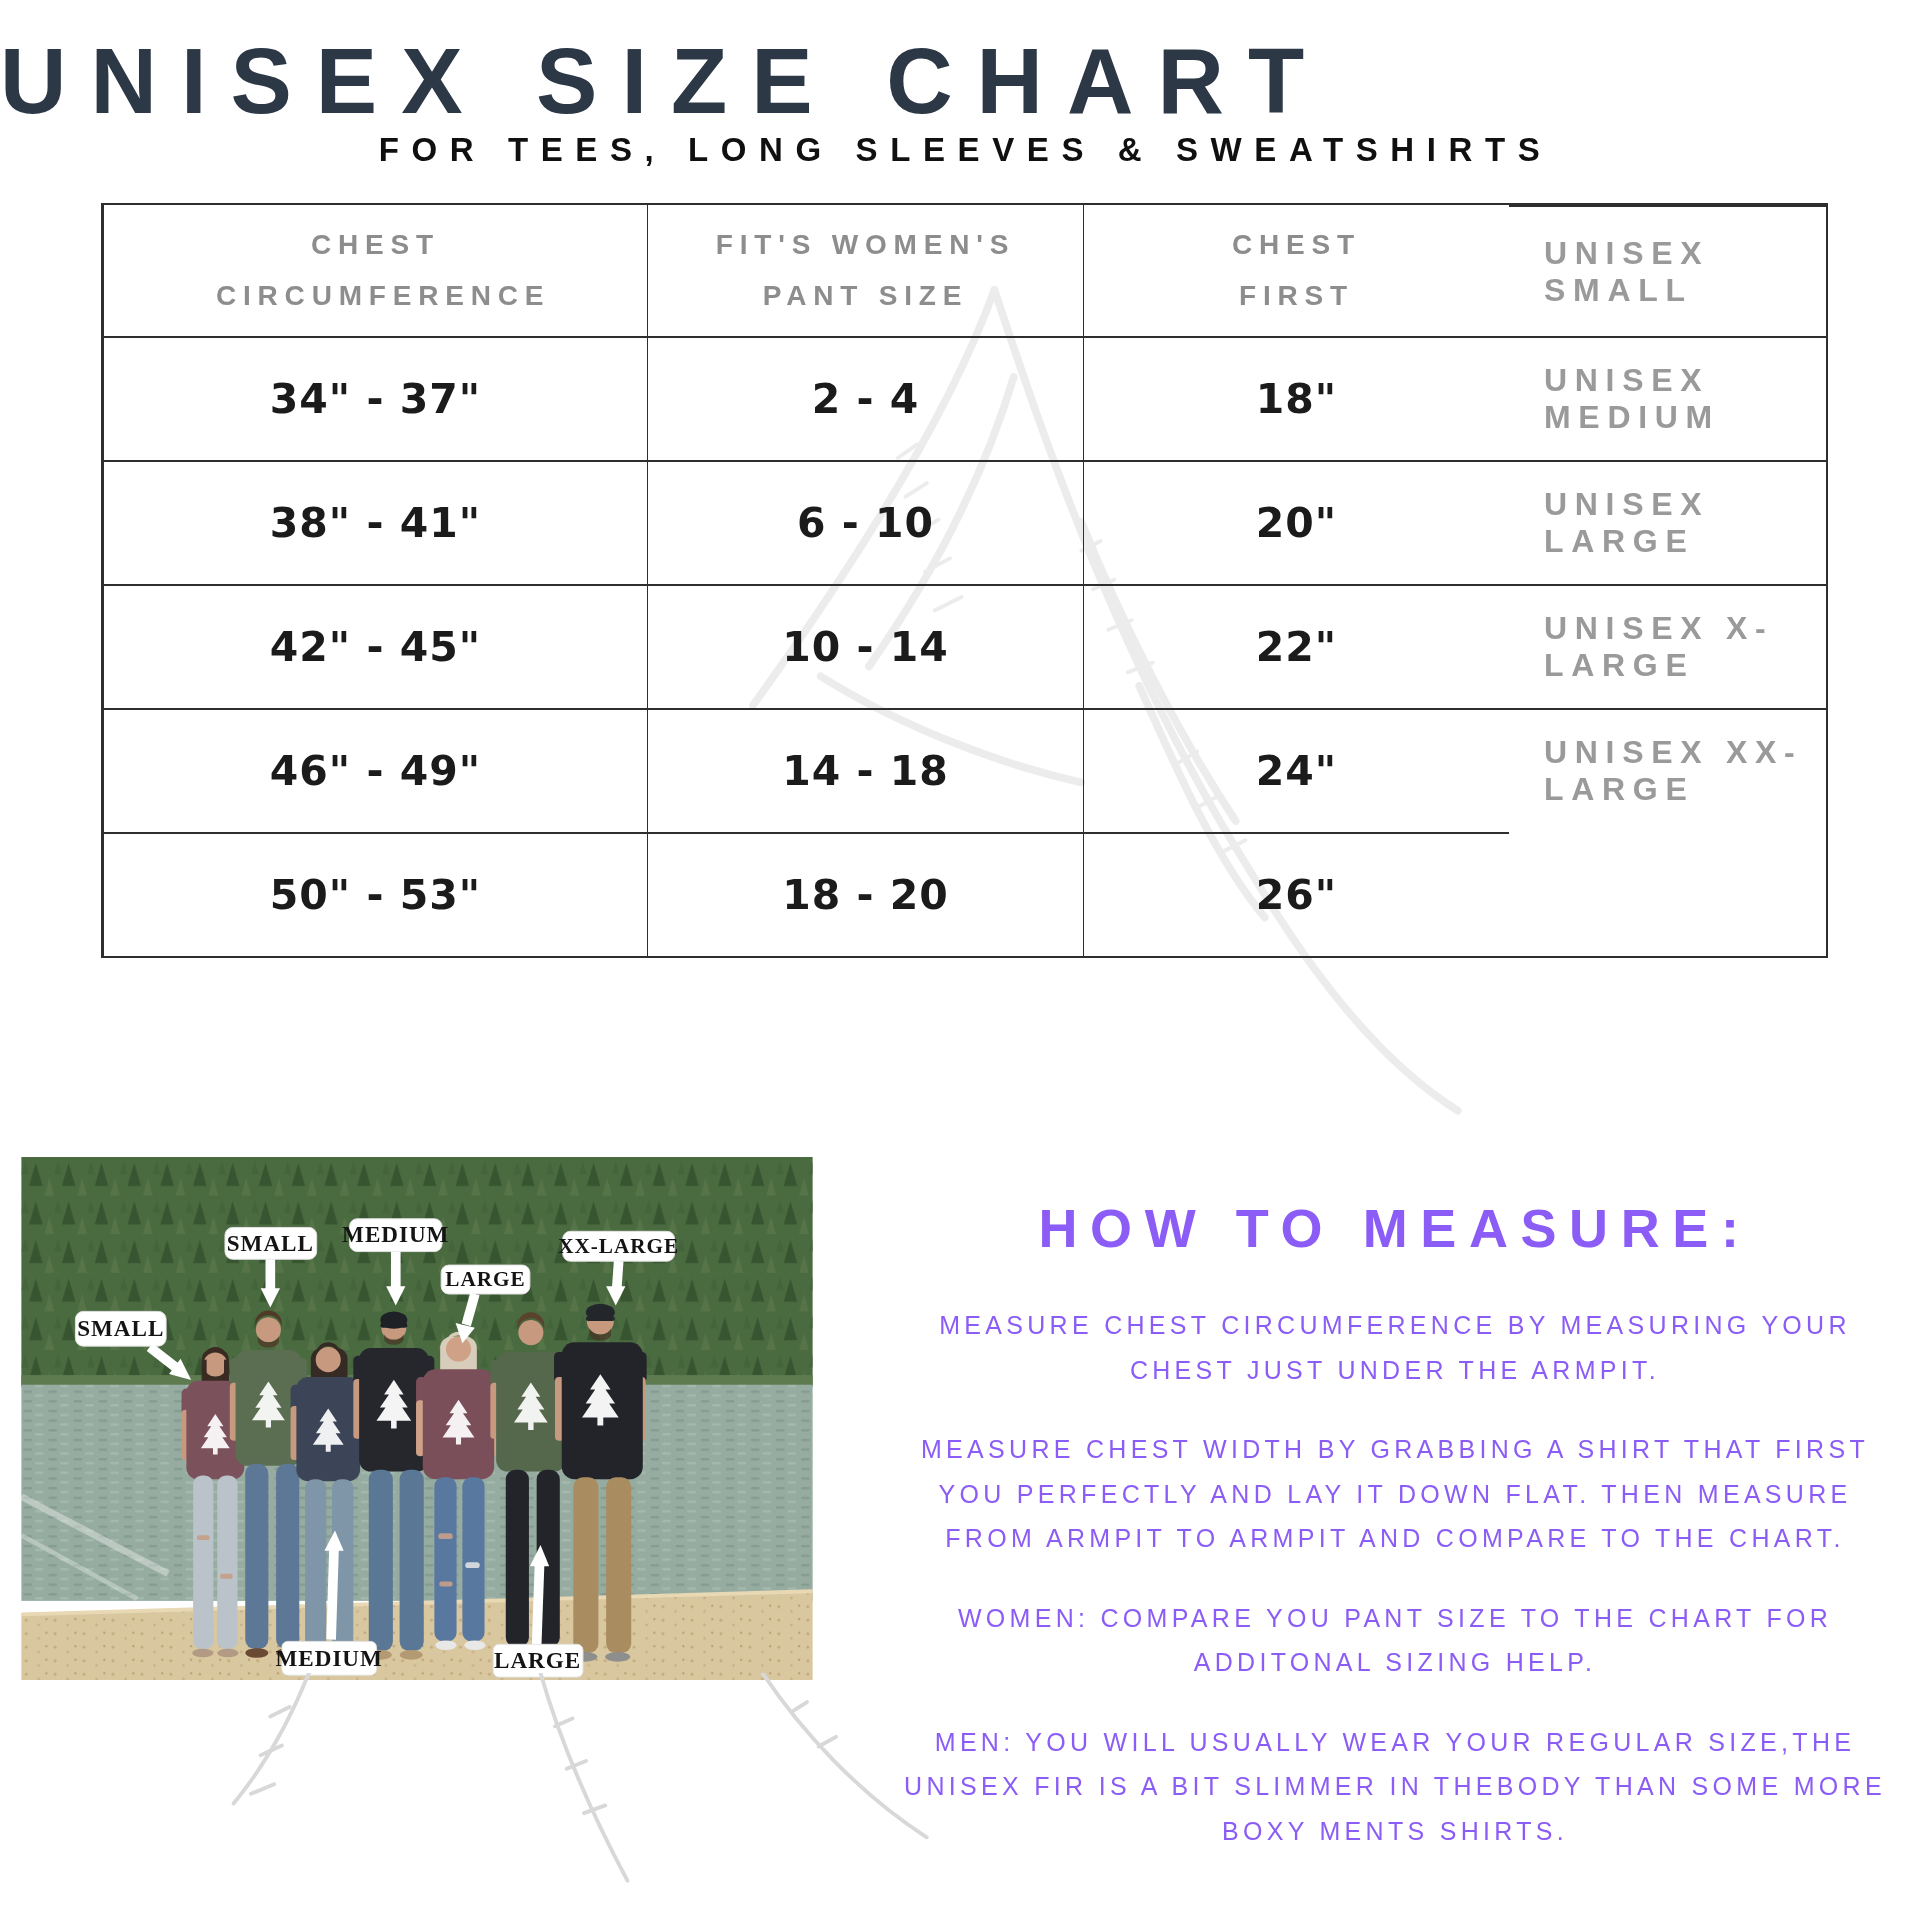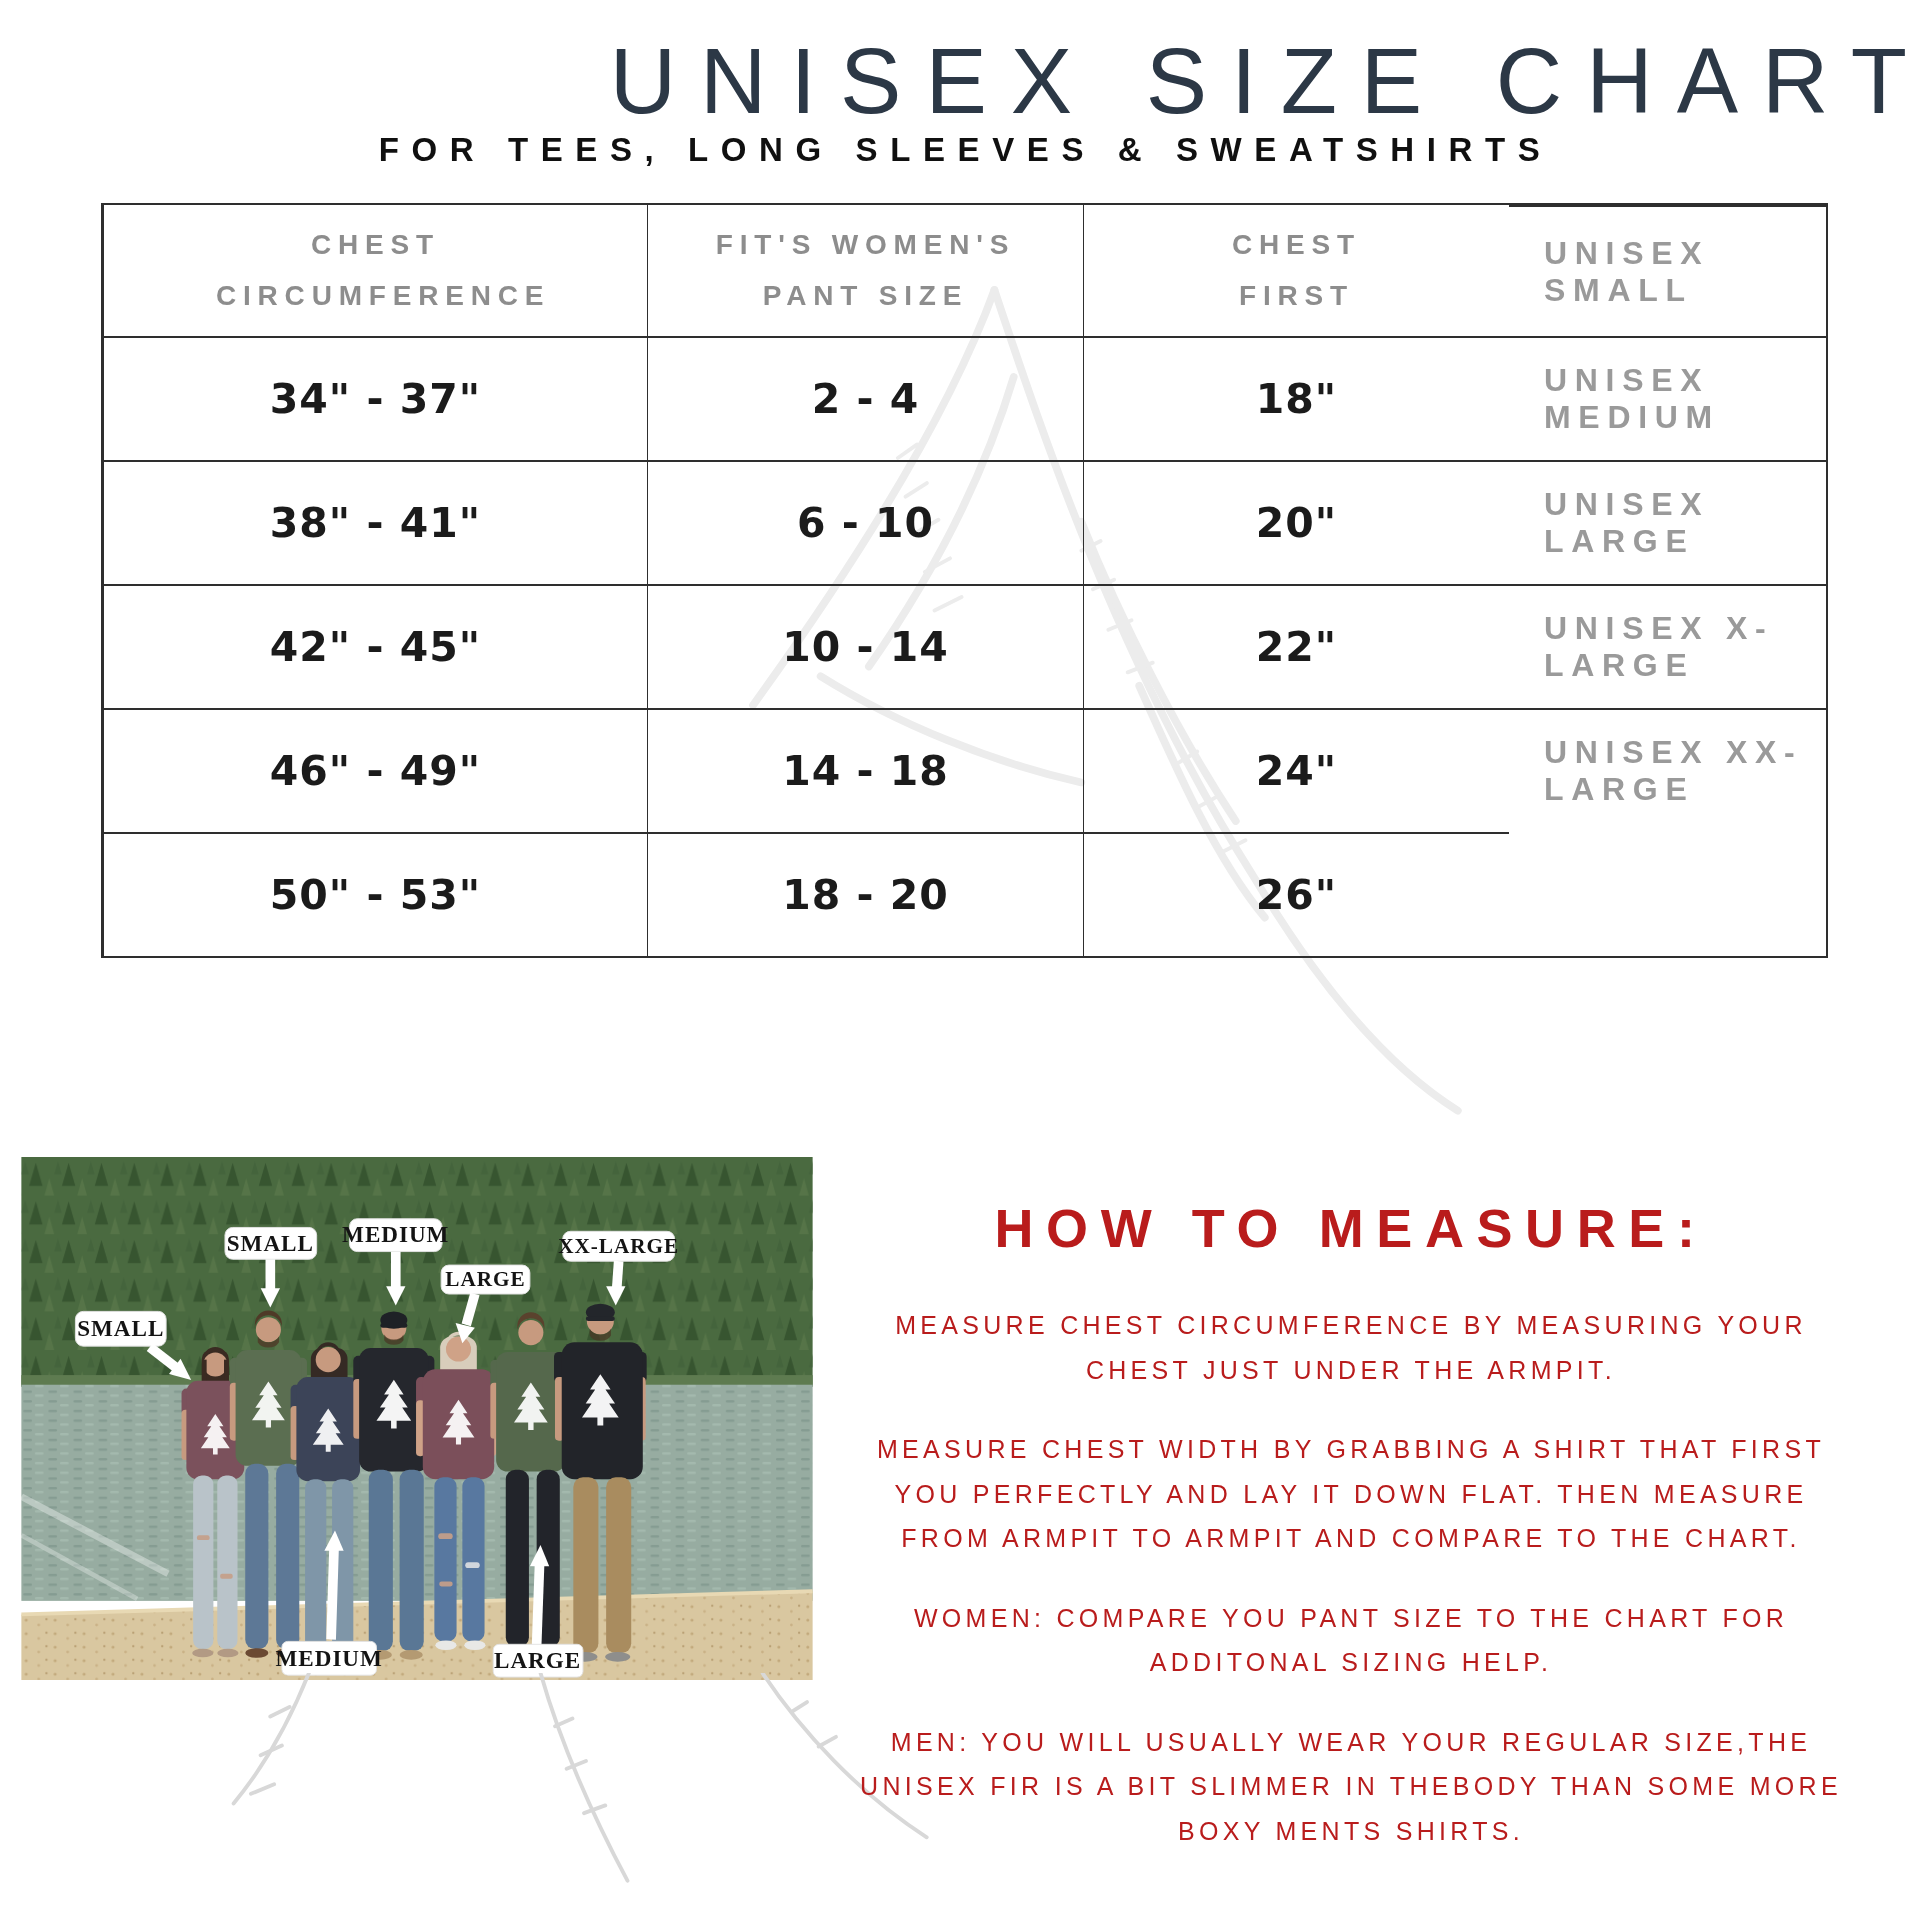--- a/index.html
+++ b/index.html
@@ -1,21 +1,21 @@
 <!DOCTYPE html>
 <html><head>
 <meta charset="utf-8">
 <style>
   html,body{margin:0;padding:0;background:#fff;}
   .page{position:relative;width:1931px;height:1931px;background:#ffffff;overflow:hidden;
         font-family:"Liberation Sans",sans-serif;}
 
   
-  .title{position:absolute;top:29px;left:0;right:0;text-align:right;
-         font-size:92px;font-weight:400;letter-spacing:24px;color:#2c3846;white-space:nowrap;}
+  .title{position:absolute;top:29px;left:0;right:0;text-align:left;
+         font-size:92px;font-weight:700;letter-spacing:24px;color:#2c3846;white-space:nowrap;}
   .subtitle{position:absolute;top:131px;left:0;right:0;text-align:center;
          font-size:33px;font-weight:800;letter-spacing:12.6px;color:#101010;white-space:nowrap;}
 
   
   .wm-table{position:absolute;left:579px;top:261px;width:966px;height:869px;}
   .wm-bottom{position:absolute;left:222px;top:1673px;width:753px;height:232px;}
 
   
   .size-table{position:absolute;left:101px;top:203px;width:1723px;
       display:grid;grid-template-columns:544px 436px 426px 318px;
@@ -33,21 +33,21 @@
   .rowlabel{justify-content:flex-start;padding-left:35px;
       font-size:32px;font-weight:800;letter-spacing:7.7px;color:#9a9a9a;}
   .val{font-size:41px;font-weight:800;letter-spacing:1px;color:#1b1b1b;
       font-family:"DejaVu Sans","Liberation Sans",sans-serif;}
 
   
   .photo{position:absolute;left:21px;top:1157px;width:792px;height:523px;}
   .photo svg{display:block;}
 
   
-  .howto{position:absolute;left:844px;top:1197px;width:1014px;text-align:center;color:#b91c1c;}
+  .howto{position:absolute;left:888px;top:1197px;width:1014px;text-align:center;color:#8b5cf6;}
   .howto h2{margin:0 0 44px 0;font-size:54px;font-weight:800;letter-spacing:12.6px;white-space:nowrap;}
   .howto p{margin:0 0 35px 0;font-size:25px;font-weight:400;letter-spacing:4.3px;line-height:1.78;}
 </style>
 </head>
 <body>
 
 <div class="page">
 
   <div class="title">UNISEX SIZE CHART</div>
   <div class="subtitle">FOR TEES, LONG SLEEVES &amp; SWEATSHIRTS</div>

